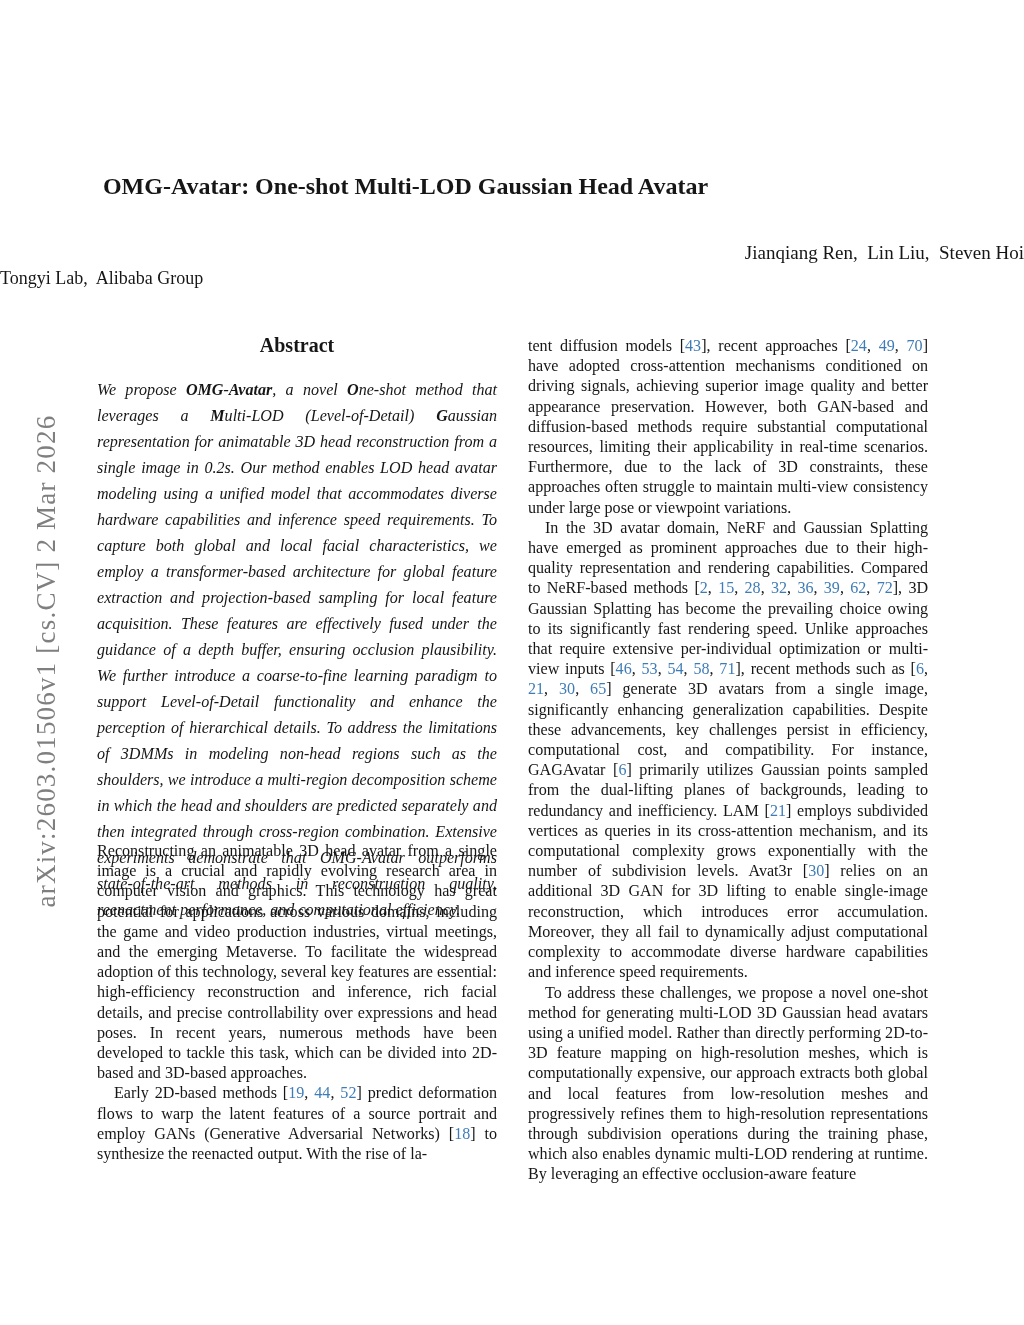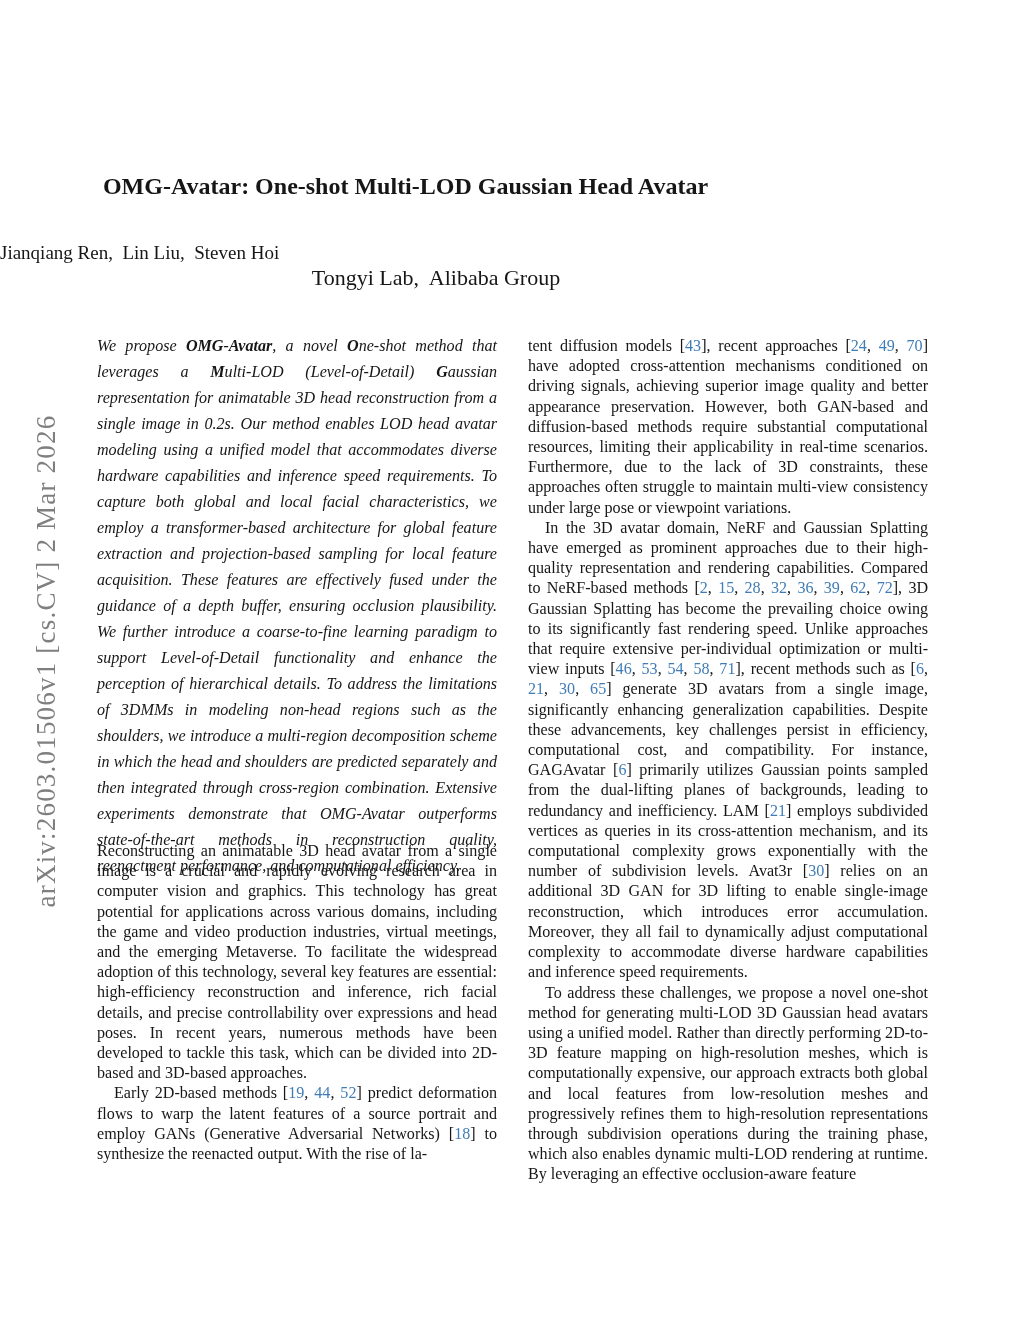--- a/index.html
+++ b/index.html
@@ -34,31 +34,30 @@
     text-align:center;
     font-size:24px;
     font-weight:700;
     line-height:28px;
   }
   .authors{
     position:absolute;
     top:241px;
     left:0;
     width:1024px;
-    text-align:left;
+    text-align:right;
     font-size:19px;
     line-height:24px;
   }
   .affiliation{
     position:absolute;
     top:266px;
     left:0;
     width:872px;
-    text-align:center;
-    font-size:22px;
+    font-size:18px;
     line-height:24px;
   }
   .col{
     width:400px;
   }
   .abstract-section{
     position:absolute;
     left:97px;
     top:333px;
   }
@@ -105,20 +104,21 @@
 </head>
 <body>
 
 <div class="watermark">arXiv:2603.01506v1  [cs.CV]  2 Mar 2026</div>
 
 <h1 class="title">OMG-Avatar: One-shot Multi-LOD Gaussian Head Avatar</h1>
 <div class="authors">Jianqiang Ren,&nbsp; Lin Liu,&nbsp; Steven Hoi</div>
 <div class="affiliation">Tongyi Lab,&nbsp; Alibaba Group</div>
 
 <section class="abstract-section col">
+  <h2>Abstract</h2>
   <p><span>We propose </span><span class="seg-b">OMG-Avatar</span><span>, a novel </span><span class="seg-b">O</span><span>ne-shot method that leverages a </span><span class="seg-b">M</span><span>ulti-LOD (Level-of-Detail) </span><span class="seg-b">G</span><span>aussian representation for animatable 3D head reconstruction from a single image in 0.2s. Our method enables LOD head avatar modeling using a unified model that accommodates diverse hardware capabilities and inference speed requirements. To capture both global and local facial characteristics, we employ a transformer-based architecture for global feature extraction and projection-based sampling for local feature acquisition. These features are effectively fused under the guidance of a depth buffer, ensuring occlusion plausibility. We further introduce a coarse-to-fine learning paradigm to support Level-of-Detail functionality and enhance the perception of hierarchical details. To address the limitations of 3DMMs in modeling non-head regions such as the shoulders, we introduce a multi-region decomposition scheme in which the head and shoulders are predicted separately and then integrated through cross-region combination. Extensive experiments demonstrate that OMG-Avatar outperforms state-of-the-art methods in reconstruction quality, reenactment performance, and computational efficiency.</span></p>
 </section>
 
 <section class="intro-section col">
   <p class="body-par"><span>Reconstructing an animatable 3D head avatar from a single image is a crucial and rapidly evolving research area in computer vision and graphics. This technology has great potential for applications across various domains, including the game and video production industries, virtual meetings, and the emerging Metaverse. To facilitate the widespread adoption of this technology, several key features are essential: high-efficiency reconstruction and inference, rich facial details, and precise controllability over expressions and head poses. In recent years, numerous methods have been developed to tackle this task, which can be divided into 2D-based and 3D-based approaches.</span></p>
   <p class="body-par indent"><span>Early 2D-based methods [</span><span class="seg-cite">19</span><span>, </span><span class="seg-cite">44</span><span>, </span><span class="seg-cite">52</span><span>] predict deformation flows to warp the latent features of a source portrait and employ GANs (Generative Adversarial Networks) [</span><span class="seg-cite">18</span><span>] to synthesize the reenacted output. With the rise of la-</span></p>
 </section>
 
 <section class="right-column col">
   <p class="body-par"><span>tent diffusion models [</span><span class="seg-cite">43</span><span>], recent approaches [</span><span class="seg-cite">24</span><span>, </span><span class="seg-cite">49</span><span>, </span><span class="seg-cite">70</span><span>] have adopted cross-attention mechanisms conditioned on driving signals, achieving superior image quality and better appearance preservation. However, both GAN-based and diffusion-based methods require substantial computational resources, limiting their applicability in real-time scenarios. Furthermore, due to the lack of 3D constraints, these approaches often struggle to maintain multi-view consistency under large pose or viewpoint variations.</span></p>

